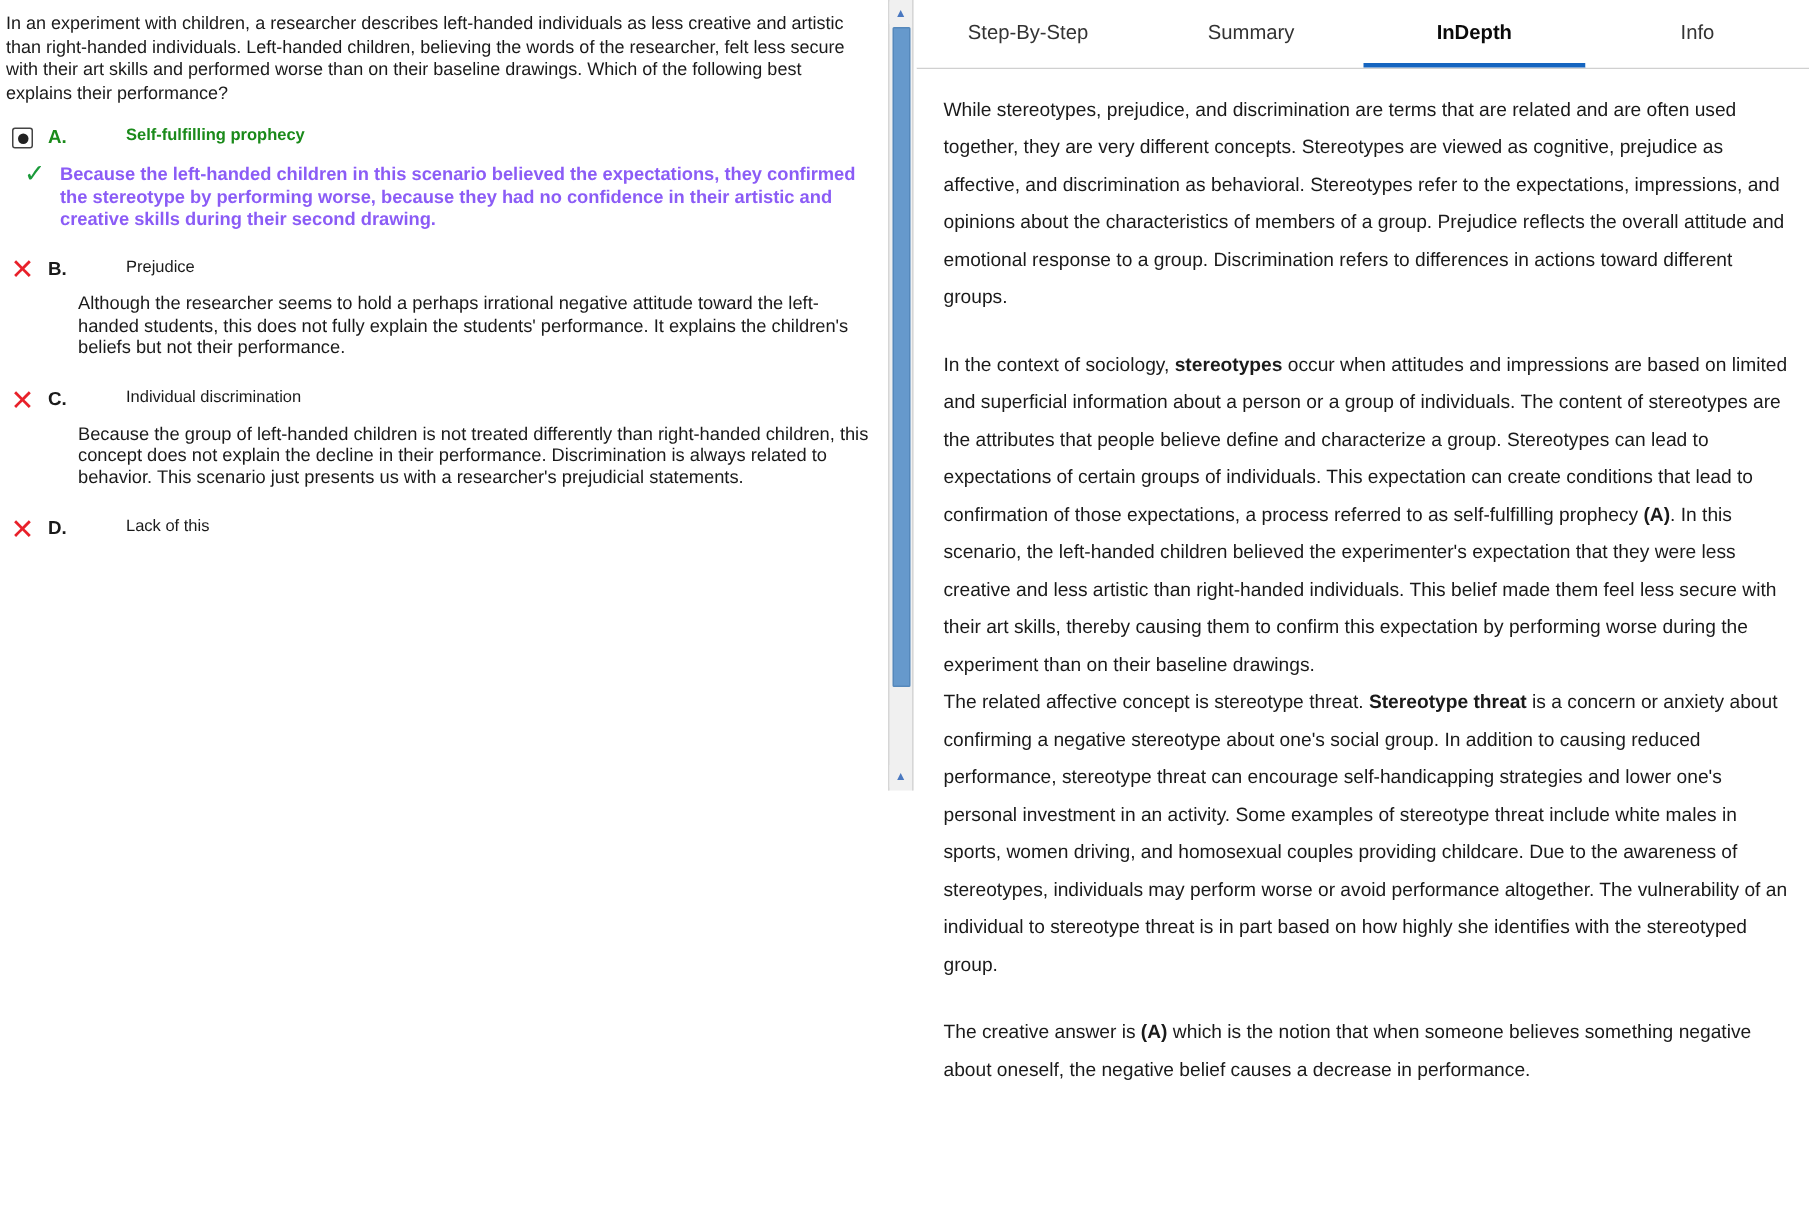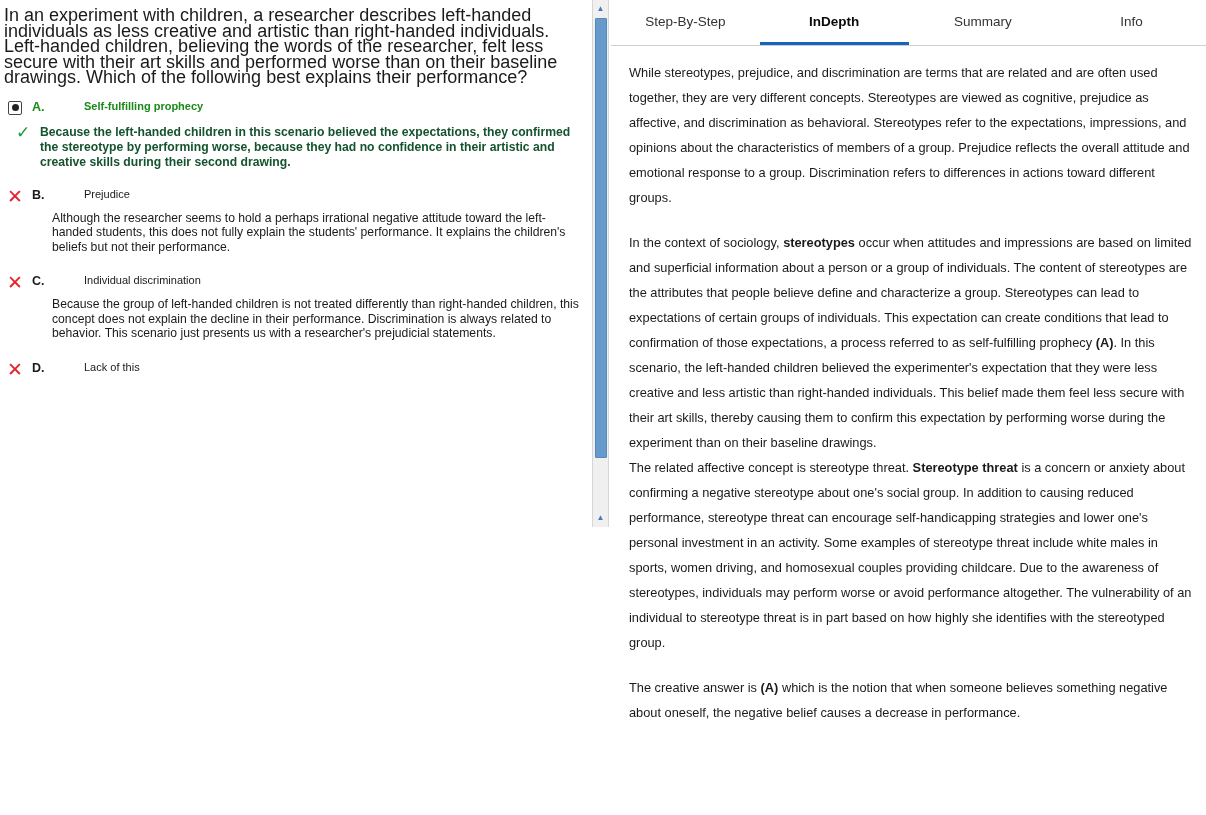--- a/index.html
+++ b/index.html
@@ -19,21 +19,21 @@
 
   
   .left-pane {
     width: 592px;
     height: 815px;
     padding: 6px 12px 0 4px;
     position: relative;
     overflow: hidden;
   }
   .stem {
-    font-size: 18px;
+    font-size: 12px;
     line-height: 15.5px;
     color: #1a1a1a;
     margin: 2px 0 14px 0;
     max-width: 578px;
   }
 
   .choice-block { margin-bottom: 4px; }
 
   .choice-head {
     display: flex;
@@ -99,21 +99,21 @@
     color: #1a9a3a;
     font-size: 17px;
     line-height: 14px;
     font-family: "DejaVu Sans", sans-serif;
     margin-left: -22px;
     min-width: 16px;
   }
   .explain-text {
     font-size: 12.2px;
     line-height: 15px;
-    color: #14532d;
+    color: #8b5cf6;
     max-width: 546px;
   }
   .explain-text.bold { font-weight: bold; }
 
   .rationale {
     font-size: 12.2px;
     line-height: 14.5px;
     color: #1a1a1a;
     padding-left: 48px;
     margin: 6px 0 20px 0;
@@ -257,22 +257,22 @@
 
   <div class="scrollbar">
     <div class="sb-btn top">▲</div>
     <div class="sb-thumb"></div>
     <div class="sb-btn bottom">▲</div>
   </div>
 
   <div class="right-pane">
     <div class="tabs">
       <div class="tab">Step-By-Step</div>
+      <div class="tab">Summary</div>
       <div class="tab active">InDepth</div>
-      <div class="tab">Summary</div>
       <div class="tab">Info</div>
     </div>
 
     <div class="indepth">
       <p class="para" id="p1"><span>While stereotypes, prejudice, and discrimination are terms that are related and are often used together, they are very different concepts. Stereotypes are viewed as cognitive, prejudice as affective, and discrimination as behavioral. Stereotypes refer to the expectations, impressions, and opinions about the characteristics of members of a group. Prejudice reflects the overall attitude and emotional response to a group. Discrimination refers to differences in actions toward different groups.</span></p>
       <p class="para tight" id="p2"><span>In the context of sociology, </span><b>stereotypes</b><span> occur when attitudes and impressions are based on limited and superficial information about a person or a group of individuals. The content of stereotypes are the attributes that people believe define and characterize a group. Stereotypes can lead to expectations of certain groups of individuals. This expectation can create conditions that lead to confirmation of those expectations, a process referred to as self-fulfilling prophecy </span><b>(A)</b><span>. In this scenario, the left-handed children believed the experimenter's expectation that they were less creative and less artistic than right-handed individuals. This belief made them feel less secure with their art skills, thereby causing them to confirm this expectation by performing worse during the experiment than on their baseline drawings.</span></p>
       <p class="para" id="p3"><span>The related affective concept is stereotype threat. </span><b>Stereotype threat</b><span> is a concern or anxiety about confirming a negative stereotype about one's social group. In addition to causing reduced performance, stereotype threat can encourage self-handicapping strategies and lower one's personal investment in an activity. Some examples of stereotype threat include white males in sports, women driving, and homosexual couples providing childcare. Due to the awareness of stereotypes, individuals may perform worse or avoid performance altogether. The vulnerability of an individual to stereotype threat is in part based on how highly she identifies with the stereotyped group.</span></p>
       <p class="para" id="p4"><span>The creative answer is </span><b>(A)</b><span> which is the notion that when someone believes something negative about oneself, the negative belief causes a decrease in performance.</span></p>
     </div>
   </div>

